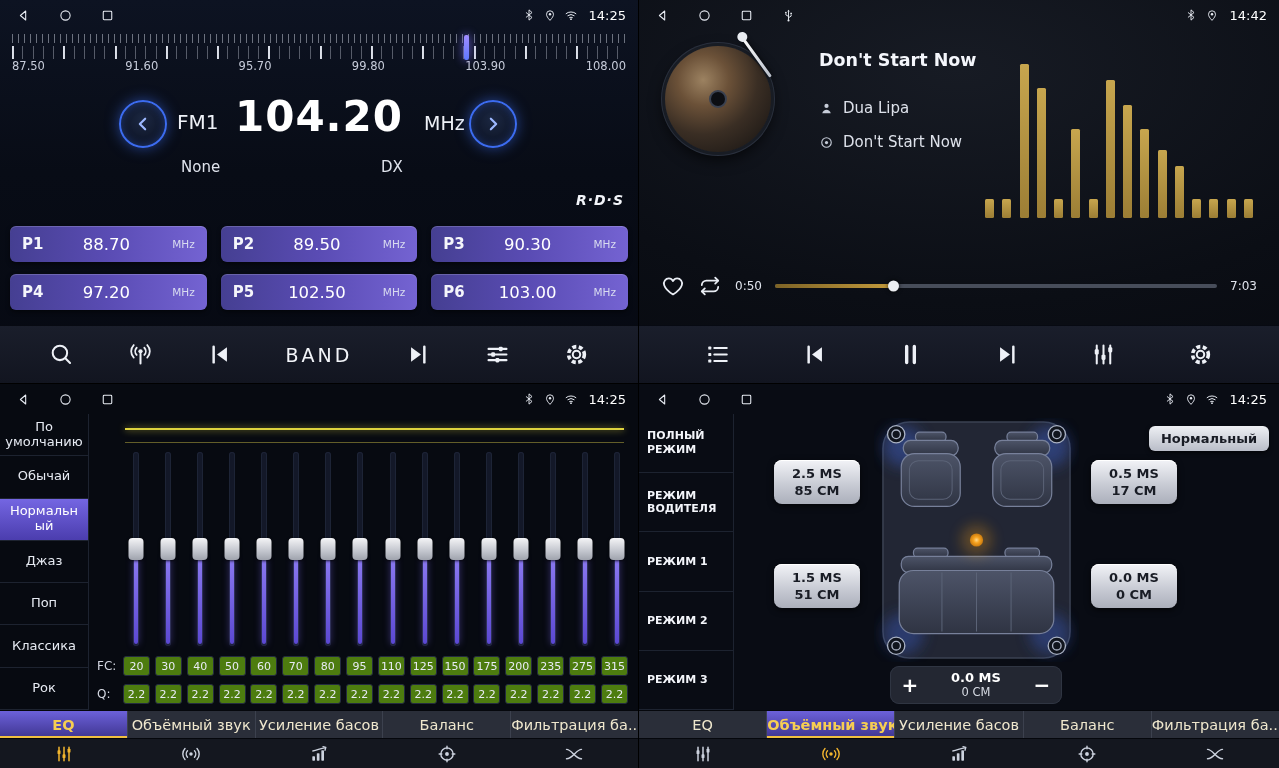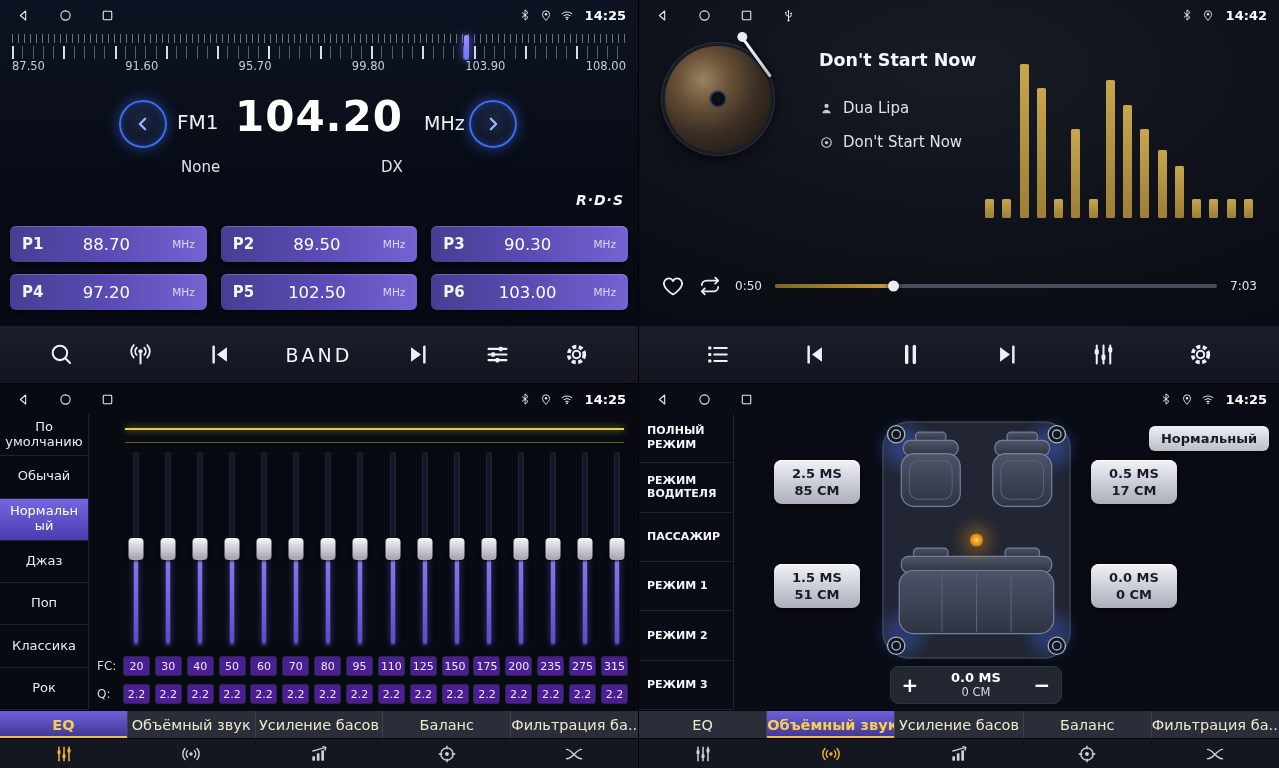--- a/index.html
+++ b/index.html
@@ -12,21 +12,21 @@
 #player{background:radial-gradient(130% 110% at 50% 18%,#171b24 0%,#0b0e15 55%,#06080e 100%);border-bottom:1px solid #000}
 #eq{background:#070a11;border-right:1px solid #000}
 #sf{background:#090c14}
 .ic{display:block}
 
 .statusbar{position:absolute;top:0;left:0;right:0;height:30px;display:flex;align-items:center;justify-content:space-between;padding:0 12px;color:#e9edf4;z-index:6}
 .sb-left{display:flex;align-items:center;gap:27px;padding-left:4px}
 .sb-left .ic{width:15px;height:15px}
 .sb-right{display:flex;align-items:center;gap:7px}
 .sb-right .ic{width:14px;height:14px}
-.sb-time{font-size:13px;font-weight:bold;margin-left:4px;color:#fff}
+.sb-time{font-size:13px;font-weight:normal;margin-left:4px;color:#fff}
 .sicon{display:block;color:#e9edf4}
 
 .toolbar{position:absolute;bottom:0;left:0;right:0;height:58px;display:flex;align-items:center;justify-content:space-evenly;background:linear-gradient(180deg,#1a1e2b 0%,#121520 100%);border-top:1px solid #070a12}
 .tool-btn{background:none;border:none;color:#eef1f7;cursor:pointer;display:flex;align-items:center;justify-content:center;padding:4px}
 .tool-btn .ic{width:27px;height:27px}
 .band-btn{font-size:19px;letter-spacing:3px;color:#f3f5f9}
 
 .tuner-scale{position:absolute;top:32px;left:0;right:0;height:56px;padding:2px 12px 0;cursor:pointer}
 .ticks-fine{height:9px;background:repeating-linear-gradient(90deg,rgba(225,230,242,.45) 0 1px,transparent 1px 6px)}
 .ticks-major{height:13px;margin-top:3px;background:repeating-linear-gradient(90deg,rgba(235,239,248,.9) 0 2px,transparent 2px 51.3px),repeating-linear-gradient(90deg,rgba(225,230,242,.35) 0 1px,transparent 1px 10.26px)}
@@ -91,21 +91,21 @@
 .slider-zone{flex:1;position:relative;padding-left:30px;margin-bottom:6px}
 .db-scale{position:absolute;left:0;top:4px;bottom:10px;width:26px;display:flex;flex-direction:column;justify-content:space-between;align-items:flex-end;font-size:11px;color:#dfe3ec}
 .eq-sliders{height:100%;display:flex;justify-content:space-between;padding:0 2px}
 .eq-slider{width:18px;position:relative;cursor:pointer}
 .sl-track{position:absolute;left:50%;transform:translateX(-50%);top:2px;bottom:2px;width:6px;border-radius:3px;background:#131828;box-shadow:inset 0 0 0 1px #1d2436}
 .sl-fill{position:absolute;left:50%;transform:translateX(-50%);bottom:4px;height:46%;width:4px;border-radius:2px;background:linear-gradient(180deg,#8d7bf2 0%,#5b48d2 100%);box-shadow:0 0 7px rgba(122,100,240,.55)}
 .sl-handle{position:absolute;left:50%;transform:translateX(-50%);top:calc(50% - 11px);width:15px;height:22px;border-radius:4px;background:linear-gradient(180deg,#f4f4f6 0%,#c2c5cd 60%,#9fa3ad 100%);box-shadow:0 1px 3px rgba(0,0,0,.8)}
 .fq-row{display:flex;align-items:center;height:24px;margin-bottom:4px}
 .fq-label{width:28px;font-size:12px;color:#d4d8e2;padding-left:2px}
 .fq-values{flex:1;display:flex;justify-content:space-between}
-.fq-box{width:27px;height:20px;line-height:19px;text-align:center;font-size:11px;color:#e8ebf4;background:#4c1d95;border:1px solid #242c40;border-radius:3px}
+.fq-box{width:27px;height:20px;line-height:19px;text-align:center;font-size:11px;color:#e8ebf4;background:#4d7c0f;border:1px solid #242c40;border-radius:3px}
 
 .sf-body{position:absolute;top:30px;left:0;right:0;bottom:58px;display:flex}
 .sf-modes{width:95px;border-right:1px solid #1d2330;display:flex;flex-direction:column}
 .sf-mode{flex:1;display:flex;align-items:center;padding:0 8px;border-bottom:1px solid #1d2330;font-size:11px;font-weight:bold;color:#f3f5fa;line-height:1.25;cursor:pointer}
 .sf-stage{flex:1;position:relative}
 .sf-preset{position:absolute;top:12px;right:10px;padding:5px 12px;border:none;border-radius:6px;background:linear-gradient(180deg,#eef0f4 0%,#b9bdc8 100%);font-size:13px;font-weight:bold;color:#181b24;cursor:pointer;box-shadow:0 2px 4px rgba(0,0,0,.6)}
 .delay-box{position:absolute;width:86px;height:44px;border-radius:8px;background:linear-gradient(180deg,#f2f3f7 0%,#c9ccd5 55%,#abafbb 100%);display:flex;flex-direction:column;align-items:center;justify-content:center;gap:1px;box-shadow:0 2px 6px rgba(0,0,0,.65),inset 0 1px 0 #fff;cursor:pointer}
 .delay-box .d-ms,.delay-box .d-cm{font-size:13px;font-weight:bold;color:#191c25;line-height:1.2}
 .db-fl{left:40px;top:46px}
 .db-fr{left:357px;top:46px}
@@ -870,23 +870,20 @@
       <aside class="sf-modes">
 
           <div class="sf-mode">
             <span>ПОЛНЫЙ РЕЖИМ</span>
           </div>
 
           <div class="sf-mode">
             <span>РЕЖИМ ВОДИТЕЛЯ</span>
           </div>
 
-          <div class="sf-mode">
-            <span>ПАССАЖИР</span>
-          </div>
 
           <div class="sf-mode">
             <span>РЕЖИМ 1</span>
           </div>
 
           <div class="sf-mode">
             <span>РЕЖИМ 2</span>
           </div>
 
           <div class="sf-mode">

